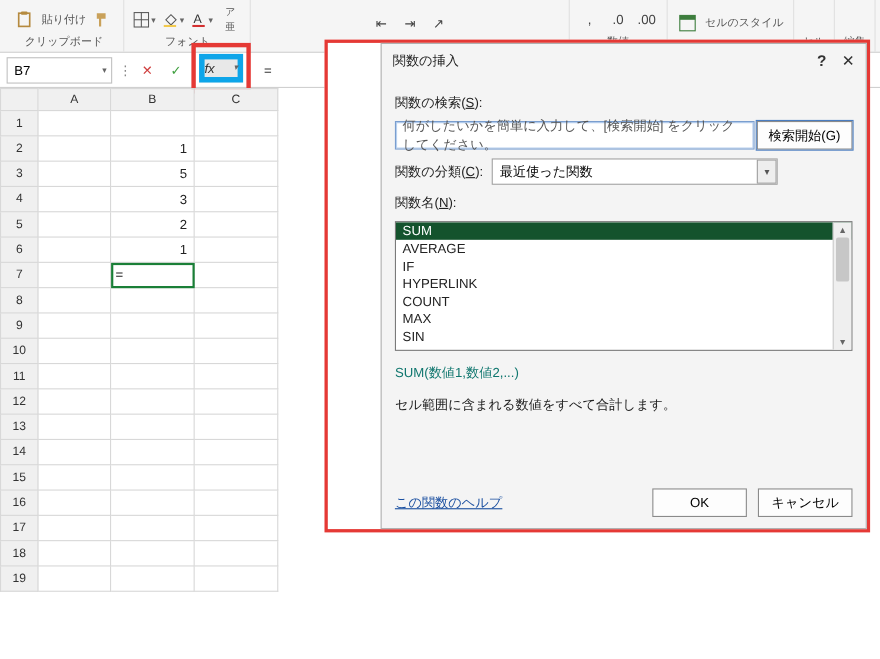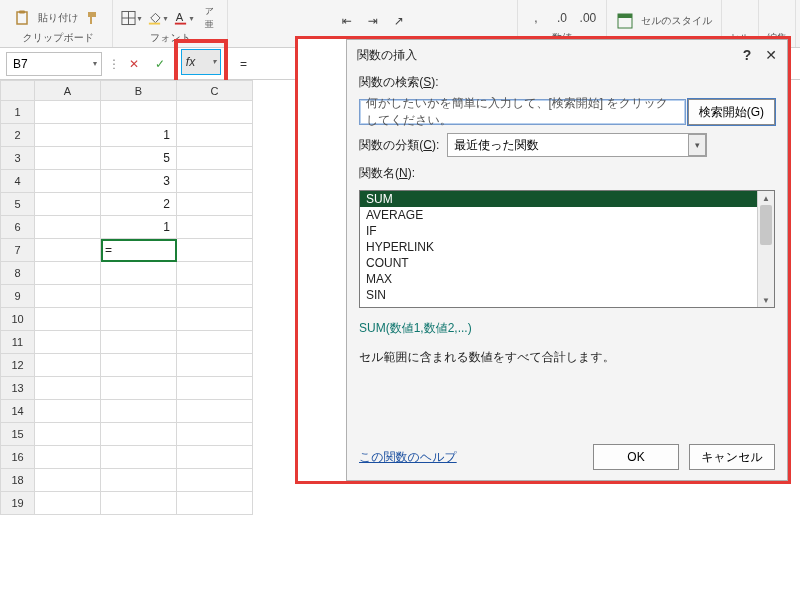--- a/index.html
+++ b/index.html
@@ -16,21 +16,21 @@
 
   
   .fbar { height: 32px; display: flex; align-items: center; border-bottom: 1px solid #d0d0d0; }
   .namebox { width: 96px; height: 24px; border: 1px solid #c0c0c0; margin: 0 2px 0 6px; display: flex; align-items: center; justify-content: space-between; padding: 0 4px 0 6px; background: #fff; }
   .namebox-dd { font-size: 8px; color: #666; }
   .fbar-btns { display: flex; gap: 2px; align-items: center; margin-left: 4px; }
   .fbar-btn { width: 24px; height: 24px; display: inline-flex; align-items: center; justify-content: center; color: #444; }
   .fbar-btn.cancel { color: #d04040; }
   .fbar-btn.confirm { color: #40a040; }
   .fx-box { width: 54px; height: 46px; border: 4px solid #e53935; display: inline-flex; align-items: center; justify-content: center; margin-left: 2px; position: relative; top: -2px; }
-  .fx-inner { width: 40px; height: 26px; background: #e8e8e8; border: 1px solid #0ea5e9; display: flex; align-items: center; justify-content: center; font-style: italic; font-family: Georgia, serif; font-size: 14px; color: #333; gap: 16px; }
+  .fx-inner { width: 40px; height: 26px; background: #e8e8e8; border: 5px solid #0ea5e9; display: flex; align-items: center; justify-content: center; font-style: italic; font-family: Georgia, serif; font-size: 14px; color: #333; gap: 16px; }
   .formula-input { flex: 1; height: 24px; padding: 0 6px; display: flex; align-items: center; color: #333; margin-left: 6px; }
 
   
   .sheet { position: absolute; top: 80px; left: 0; right: 0; bottom: 0; }
   .grid { border-collapse: collapse; table-layout: fixed; }
   .grid th, .grid td { border: 1px solid #d8d8d8; height: 23px; }
   .grid th { background: #f0f0f0; font-weight: normal; color: #333; font-size: 11px; }
   .grid thead th { height: 20px; }
   .grid .rowhdr { width: 34px; text-align: center; }
   .grid .colA { width: 66px; }
@@ -39,21 +39,21 @@
   .grid td { text-align: right; padding-right: 6px; font-size: 12px; color: #222; }
   .grid td.sel { outline: 2px solid #1a7f37; outline-offset: -2px; text-align: left; padding-left: 4px; background: #fff; }
 
   
   .dialog-wrap { position: absolute; top: 36px; left: 295px; width: 496px; height: 448px; border: 3px solid #e53935; background: #fff; padding-left: 48px; }
   .dialog { width: 100%; height: 100%; background: #f4f4f4; border: 1px solid #b0b0b0; display: flex; flex-direction: column; }
   .dlg-title { height: 30px; display: flex; align-items: center; padding: 0 10px; font-size: 12px; color: #222; justify-content: space-between; }
   .dlg-title-btns { display: flex; gap: 14px; align-items: center; color: #333; }
   .dlg-help { font-weight: bold; font-size: 14px; cursor: pointer; }
   .dlg-close { font-size: 14px; cursor: pointer; }
-  .dlg-body { flex: 1; padding: 4px 12px 10px 12px; display: flex; flex-direction: column; gap: 8px; }
+  .dlg-body { flex: 1; padding: 4px 12px 10px 12px; display: flex; flex-direction: column; gap: 8px; margin-top: 11px; }
 
   .row-inline { display: flex; align-items: center; gap: 8px; }
   .lbl { color: #222; }
   .lbl .ul { text-decoration: underline; }
 
   .search-row { display: flex; align-items: flex-start; gap: 2px; }
   .search-input { flex: 1; height: 26px; border: 1px solid #7a9ecf; background: #fff; padding: 0 6px; display: flex; align-items: center; color: #555; box-shadow: inset 0 0 0 1px #b8d0ee; }
   .btn { height: 26px; min-width: 86px; border: 1px solid #8a8a8a; background: #fdfdfd; padding: 0 10px; display: inline-flex; align-items: center; justify-content: center; cursor: pointer; }
   .btn.primary { outline: 1px solid #4a7dc0; }
 
@@ -278,20 +278,26 @@
           <td class="colC"></td>
         </tr>
         <tr>
           <th class="rowhdr">15</th>
           <td class="colA"></td>
           <td class="colB"></td>
           <td class="colC"></td>
         </tr>
         <tr>
           <th class="rowhdr">16</th>
+          <td class="colA"></td>
+          <td class="colB"></td>
+          <td class="colC"></td>
+        </tr>
+        <tr>
+          <th class="rowhdr">17</th>
           <td class="colA"></td>
           <td class="colB"></td>
           <td class="colC"></td>
         </tr>
         <tr>
           <th class="rowhdr">18</th>
           <td class="colA"></td>
           <td class="colB"></td>
           <td class="colC"></td>
         </tr>

